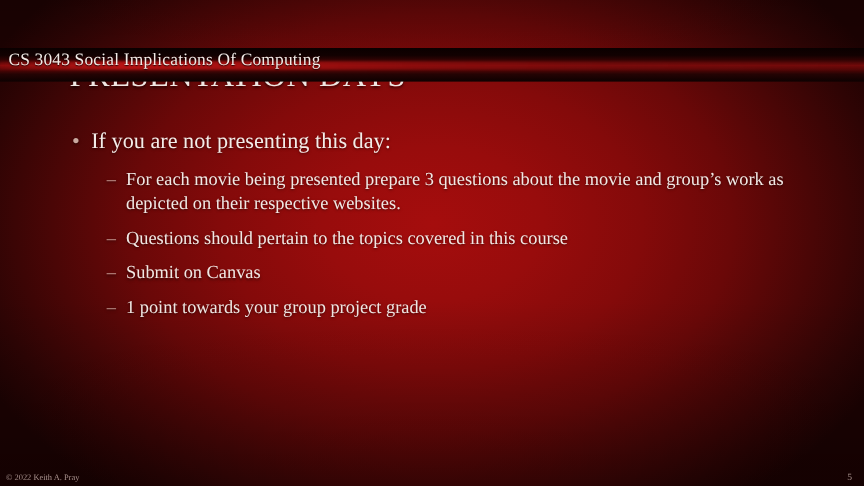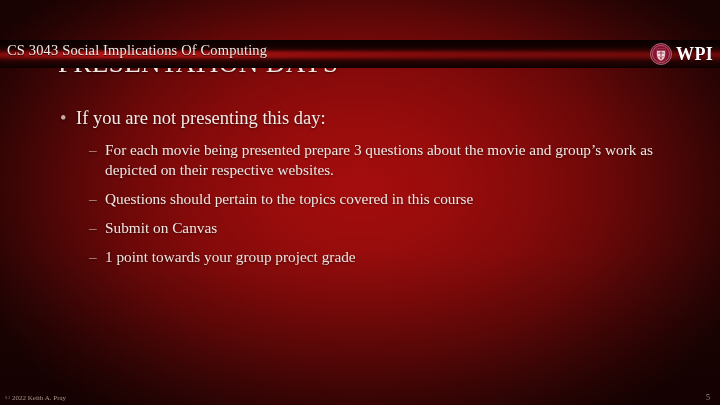--- a/index.html
+++ b/index.html
@@ -174,34 +174,20 @@
 </head>
 <body>
 
 <div id="slide">
 
   <div id="header">
     <div id="header-streak"></div>
 
     <div id="course-title">CS 3043 Social Implications Of Computing</div>
 
-    <div id="wpi-logo">
-      <svg id="wpi-seal" viewBox="0 0 44 44">
-        <circle cx="22" cy="22" r="21" fill="#7d0f28"></circle>
-        <circle cx="22" cy="22" r="21" fill="none" stroke="#c98fa0" stroke-width="1.4"></circle>
-        <circle cx="22" cy="22" r="17" fill="none" stroke="#d8a9b6" stroke-width="1"></circle>
-        <circle cx="22" cy="22" r="14.5" fill="#8d1230"></circle>
-        <path d="M13.5 11 H30.5 V24 Q30.5 32 22 36 Q13.5 32 13.5 24 Z" fill="#efd8de" stroke="#7d0f28" stroke-width="0.8"></path>
-        <path d="M13.5 11 H30.5 V15.5 H13.5 Z" fill="#8d1230"></path>
-        <path d="M22 16 V33" stroke="#8d1230" stroke-width="1.6"></path>
-        <path d="M16 20 H28" stroke="#8d1230" stroke-width="1.4"></path>
-        <path d="M17 26 L22 31 L27 26" fill="none" stroke="#8d1230" stroke-width="1.2"></path>
-      </svg>
-      <span id="wpi-word">WPI</span>
-    </div>
   </div>
 
   <div id="slide-title">PRESENTATION DAYS</div>
 
   <div id="body">
 
     <div class="lvl1">
       <span class="marker">•</span>
       <span>If you are not presenting this day:</span>
     </div>

